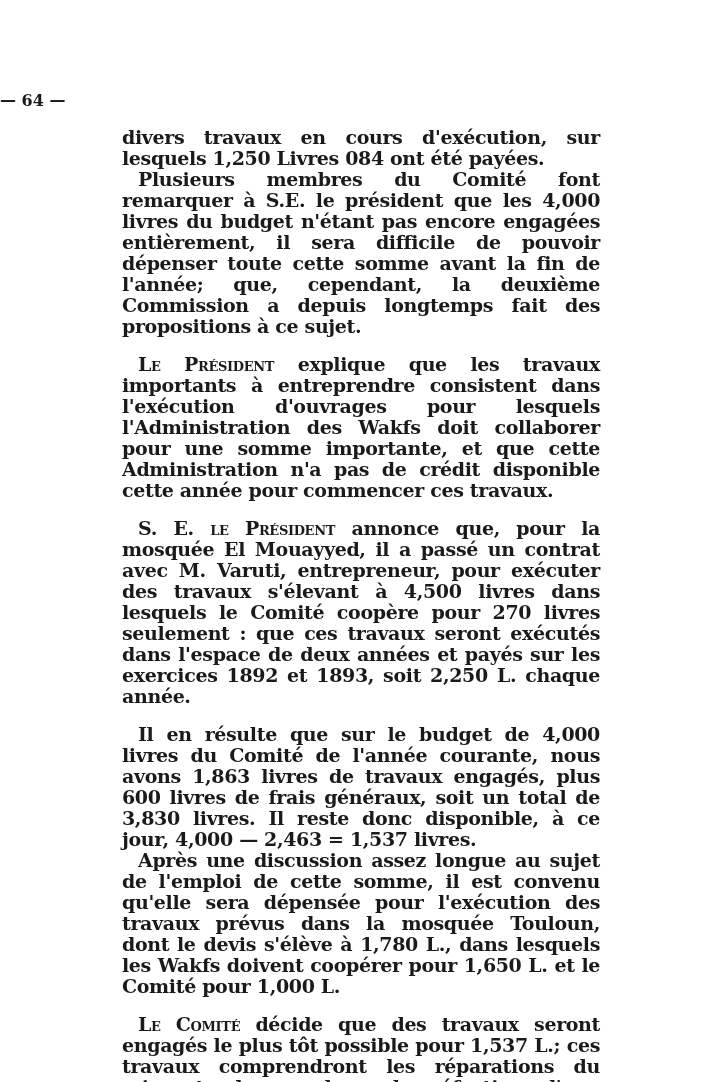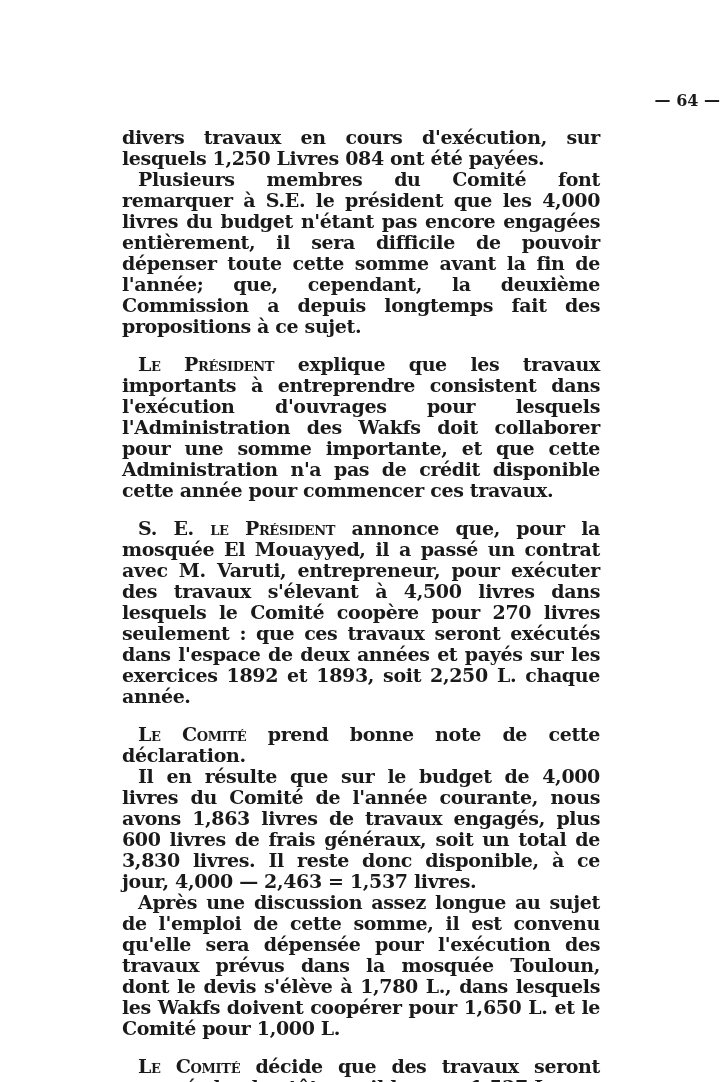--- a/index.html
+++ b/index.html
@@ -3,21 +3,21 @@
 <meta charset="utf-8">
 <style>
   html, body { margin: 0; padding: 0; background: #ffffff; }
   body { width: 720px; height: 1082px; position: relative; overflow: hidden; }
   .page {
     position: absolute; left: 0; top: 0; width: 720px; height: 1082px;
     font-family: "DejaVu Serif", "Liberation Serif", serif;
     color: #1a1a1a;
   }
   .page-number {
-    position: absolute; top: 91px; left: 0; width: 720px; text-align: right;
+    position: absolute; top: 91px; left: 0; width: 720px; text-align: left;
     font-weight: bold; font-size: 16px;
   }
   .body-text {
     position: absolute; left: 122px; width: 478px;
     font-size: 19px; line-height: 21px;
     text-align: justify;
     font-weight: bold;
     letter-spacing: -0.35px;
   }
   .para { margin: 0; text-indent: 16px; }
@@ -45,23 +45,20 @@
       <span class="sc">Le Président</span><span> explique que les travaux importants à entreprendre consistent dans l'exécution d'ouvrages pour lesquels l'Administration des Wakfs doit collaborer pour une somme importante, et que cette Administration n'a pas de crédit disponible cette année pour commencer ces travaux.</span>
     </p>
     <div class="spacer"></div>
 
     <p class="para">
       <span class="sc">S. E. le Président</span><span> annonce que, pour la mosquée El Mouayyed, il a passé un contrat avec M. Varuti, entrepreneur, pour exécuter des travaux s'élevant à 4,500 livres dans lesquels le Comité coopère pour 270 livres seulement : que ces travaux seront exécutés dans l'espace de deux années et payés sur les exercices 1892 et 1893, soit 2,250 L. chaque année.</span>
     </p>
     <div class="spacer"></div>
 
     <p class="para">
-      <span class="sc">Le Comité</span><span> prend bonne note de cette déclaration.</span>
-    </p>
-    <p class="para">
       <span>Il en résulte que sur le budget de 4,000 livres du Comité de l'année courante, nous avons 1,863 livres de travaux engagés, plus 600 livres de frais généraux, soit un total de 3,830 livres. Il reste donc disponible, à ce jour, 4,000 — 2,463 = 1,537 livres.</span>
     </p>
     <p class="para">
       <span>Après une discussion assez longue au sujet de l'emploi de cette somme, il est convenu qu'elle sera dépensée pour l'exécution des travaux prévus dans la mosquée Touloun, dont le devis s'élève à 1,780 L., dans lesquels les Wakfs doivent coopérer pour 1,650 L. et le Comité pour 1,000 L.</span>
     </p>
     <div class="spacer"></div>
 
     <p class="para">
       <span class="sc">Le Comité</span><span> décide que des travaux seront engagés le plus tôt possible pour 1,537 L.; ces travaux comprendront les réparations du minaret, des merlons, la réfection d'une partie des couvertures et celle des claires-voies des fenêtres, dans les parties où les couvertures seront achevées. Sur cette somme de 1,537 L., 1,000 livres</span>
     </p>

